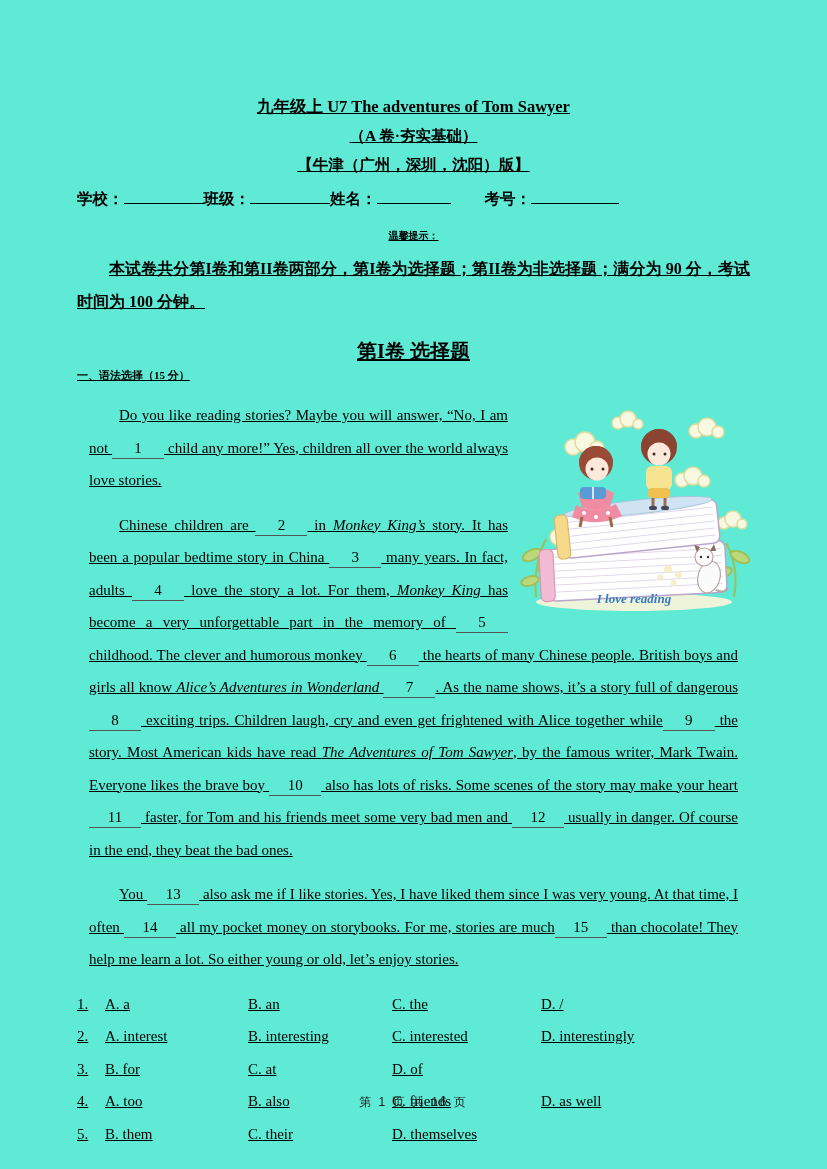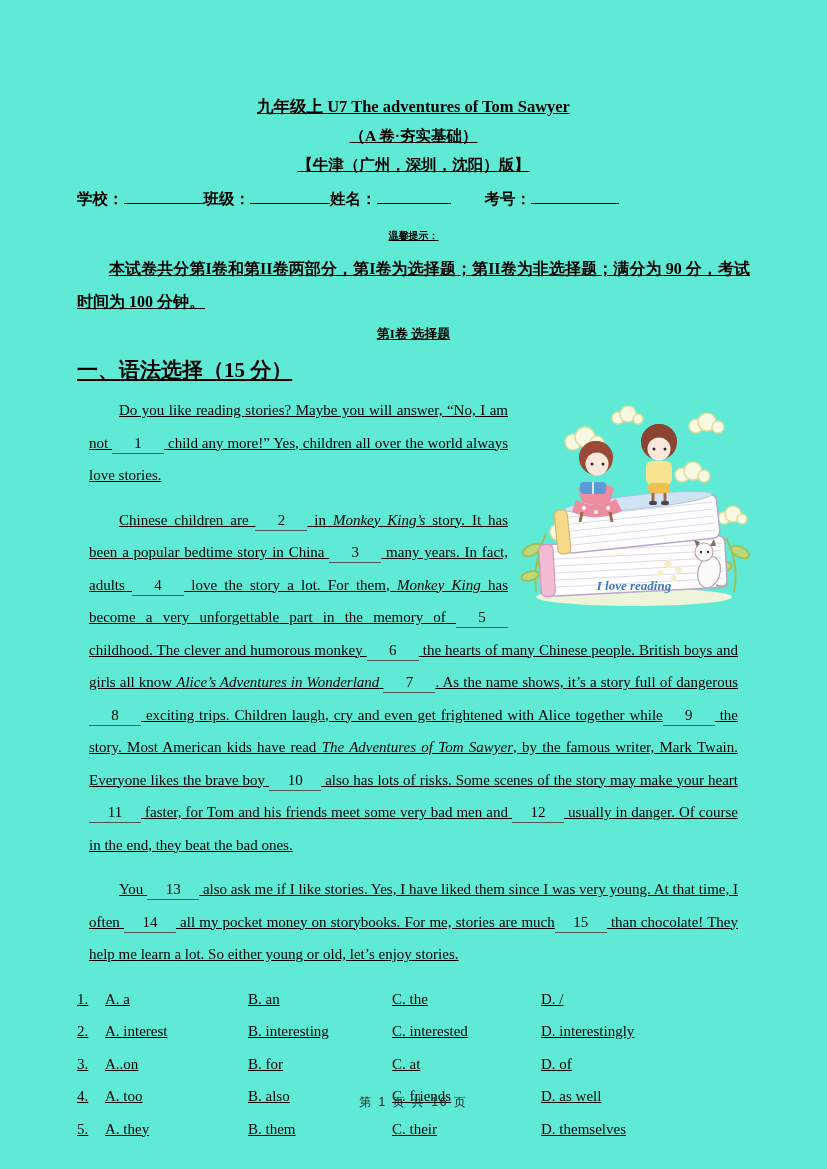--- a/index.html
+++ b/index.html
@@ -53,28 +53,27 @@
     margin: 5px 0 0 0;
     font-weight: bold;
     font-size: 16px;
     line-height: 32.5px;
     text-indent: 2em;
     text-align: justify;
   }
   .part-title {
     text-align: center;
     font-weight: bold;
-    font-size: 13px;
-    margin-top: 4px;
+    font-size: 20px;
+    margin-top: 21px;
     line-height: 24px;
   }
   .section-title {
     font-weight: bold;
-    font-size: 21px;
-    margin-top: 12px;
+    font-size: 11px;
     line-height: 24px;
   }
   .passage {
     margin-top: 4px;
     font-size: 15px;
     line-height: 32.5px;
   }
   .passage p { margin: 12px; text-align: justify; text-indent: 2em; }
   .blank {
     display: inline-block;
@@ -88,21 +87,21 @@
   .illustration {
     float: right;
     width: 232px;
     height: 214px;
     margin: 6px 0 4px 10px;
     position: relative;
   }
   .illustration svg { display: block; width: 232px; height: 214px; }
   .ill-caption {
     position: absolute;
-    bottom: 12px;
+    bottom: 4px;
     left: 0; right: 0;
     text-align: center;
     font-style: italic;
     font-weight: bold;
     color: #3a7abf;
     font-size: 13px;
   }
   .questions {
     clear: none;
     margin-top: 1px;
@@ -279,35 +278,33 @@
       </div>
       <div class="q-row">
         <span class="q-num">2.</span>
         <span class="q-opt">A. interest</span>
         <span class="q-opt">B. interesting</span>
         <span class="q-opt">C. interested</span>
         <span class="q-opt">D. interestingly</span>
       </div>
       <div class="q-row">
         <span class="q-num">3.</span>
-        <span class="q-opt">A..on</span>
         <span class="q-opt">B. for</span>
         <span class="q-opt">C. at</span>
         <span class="q-opt">D. of</span>
       </div>
       <div class="q-row">
         <span class="q-num">4.</span>
         <span class="q-opt">A. too</span>
         <span class="q-opt">B. also</span>
         <span class="q-opt">C. friends</span>
         <span class="q-opt">D. as well</span>
       </div>
       <div class="q-row">
         <span class="q-num">5.</span>
-        <span class="q-opt">A. they</span>
         <span class="q-opt">B. them</span>
         <span class="q-opt">C. their</span>
         <span class="q-opt">D. themselves</span>
       </div>
     </div>
 
   <div class="footer">第 1 页 共 16 页</div>
 
 </div>
 

